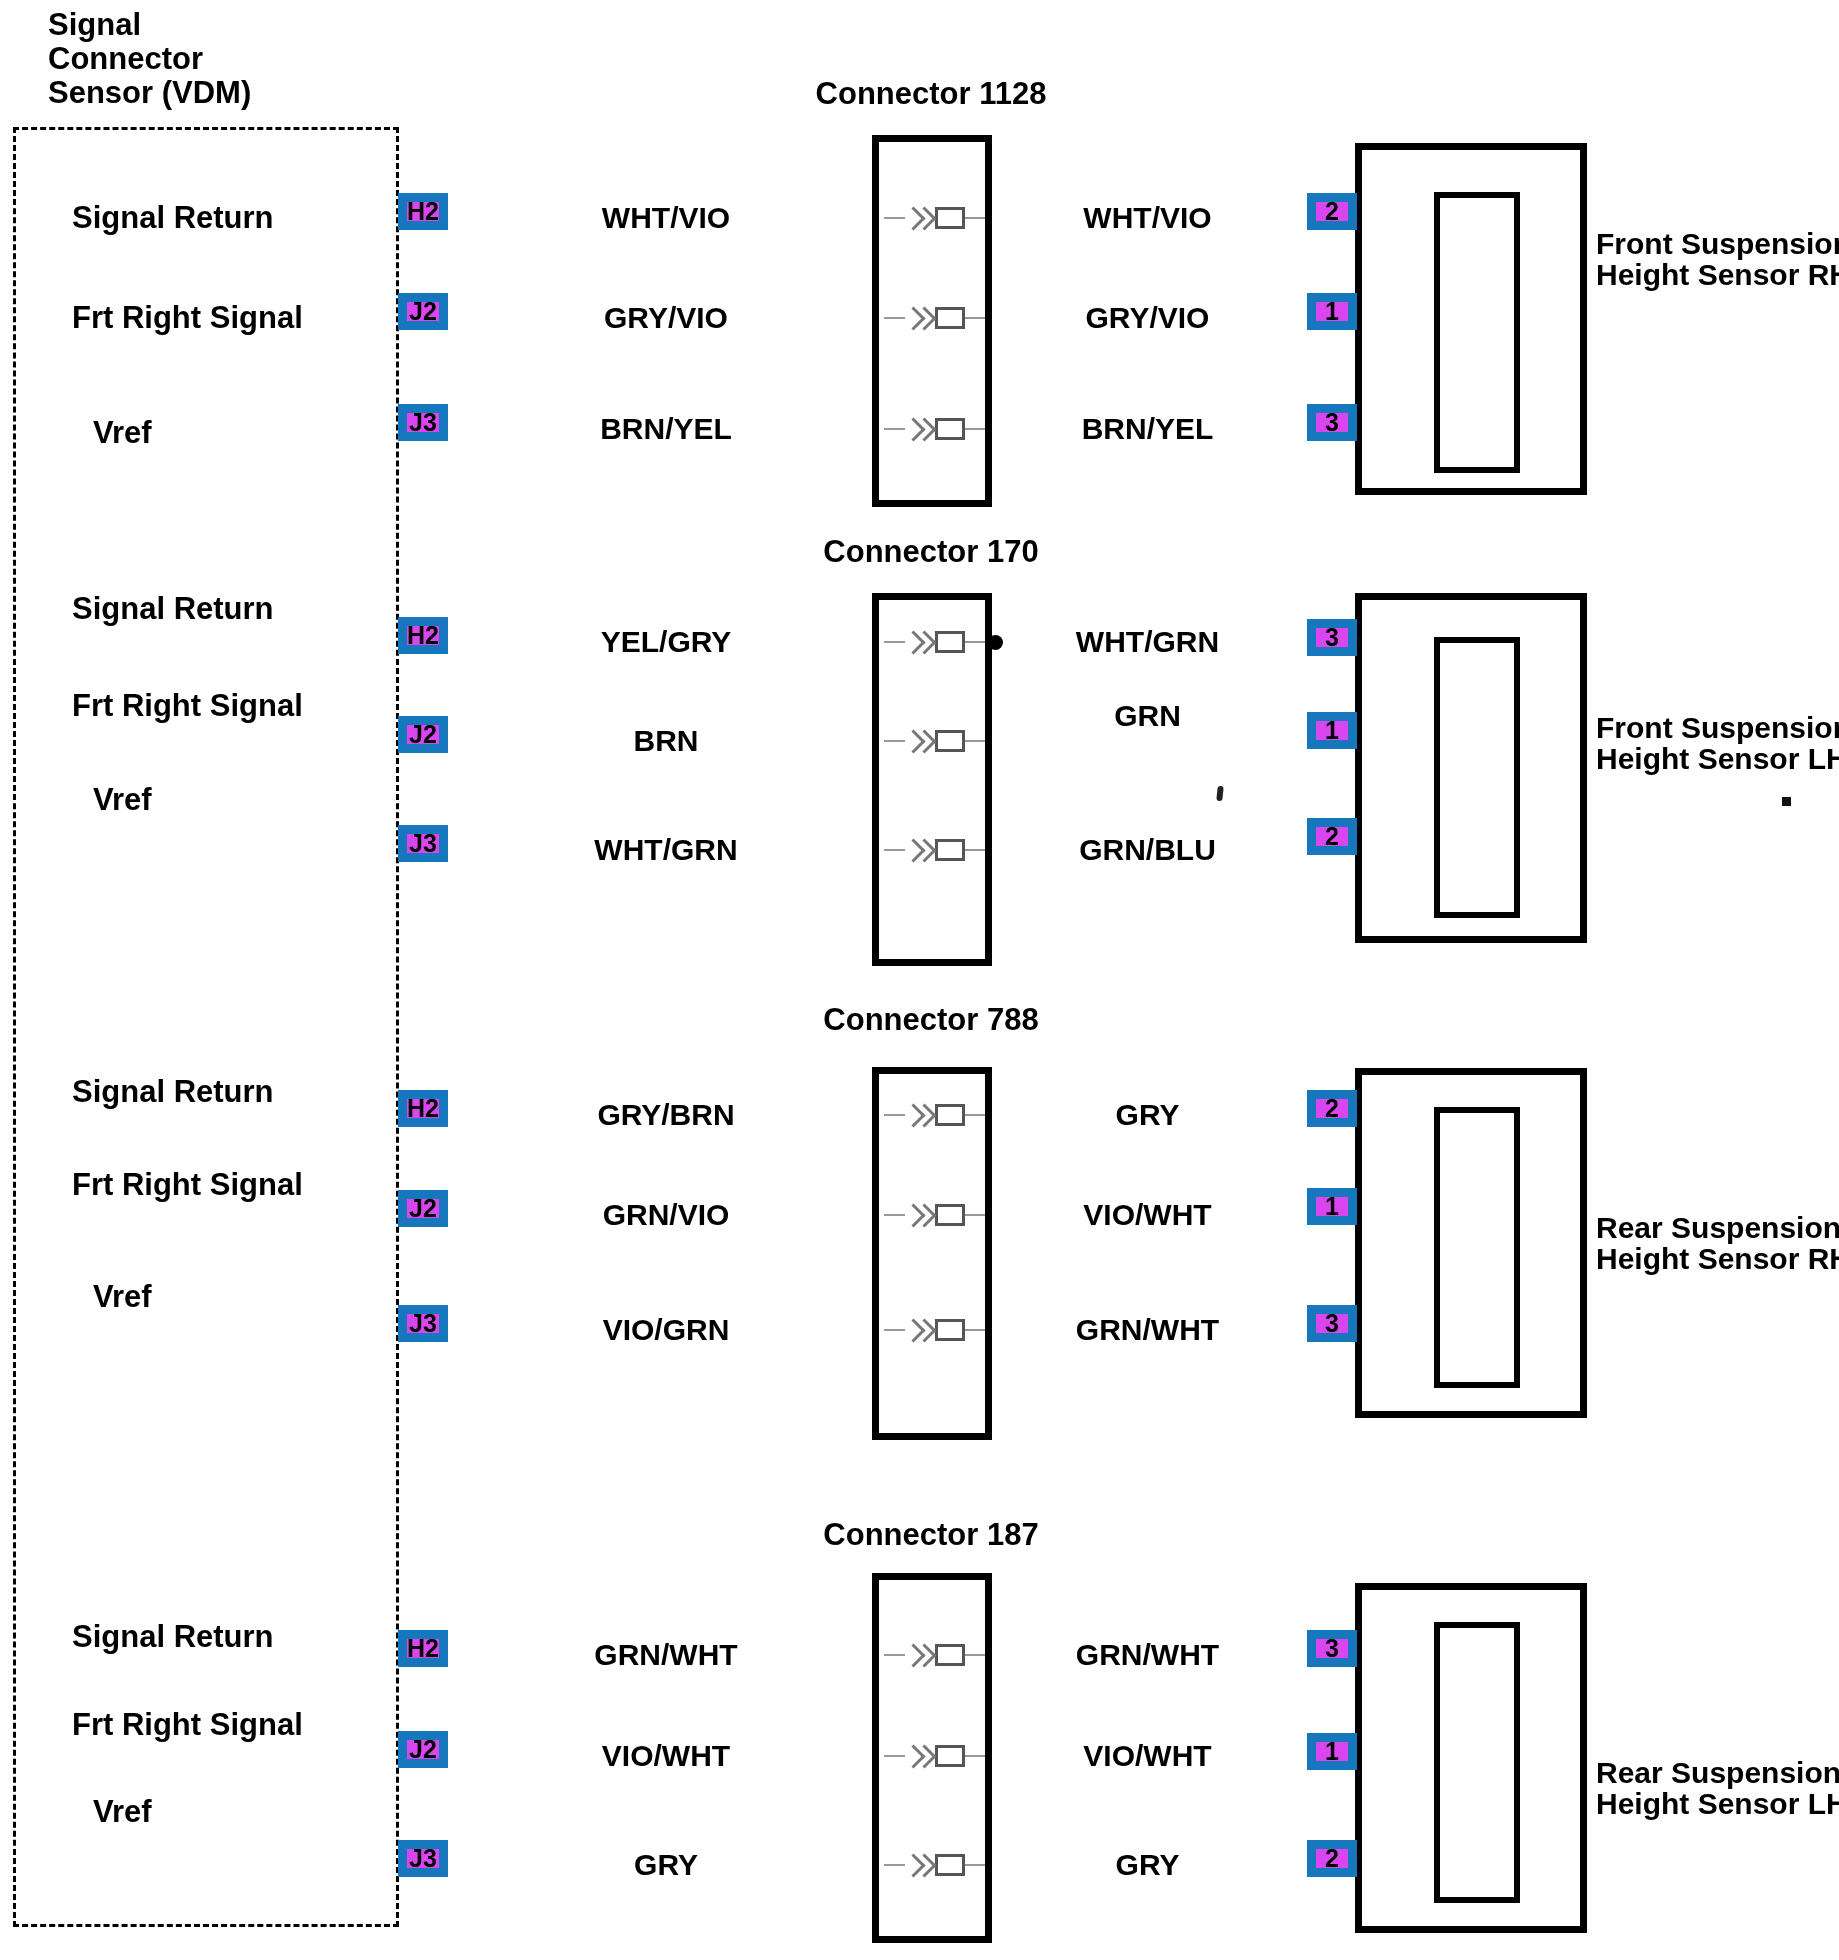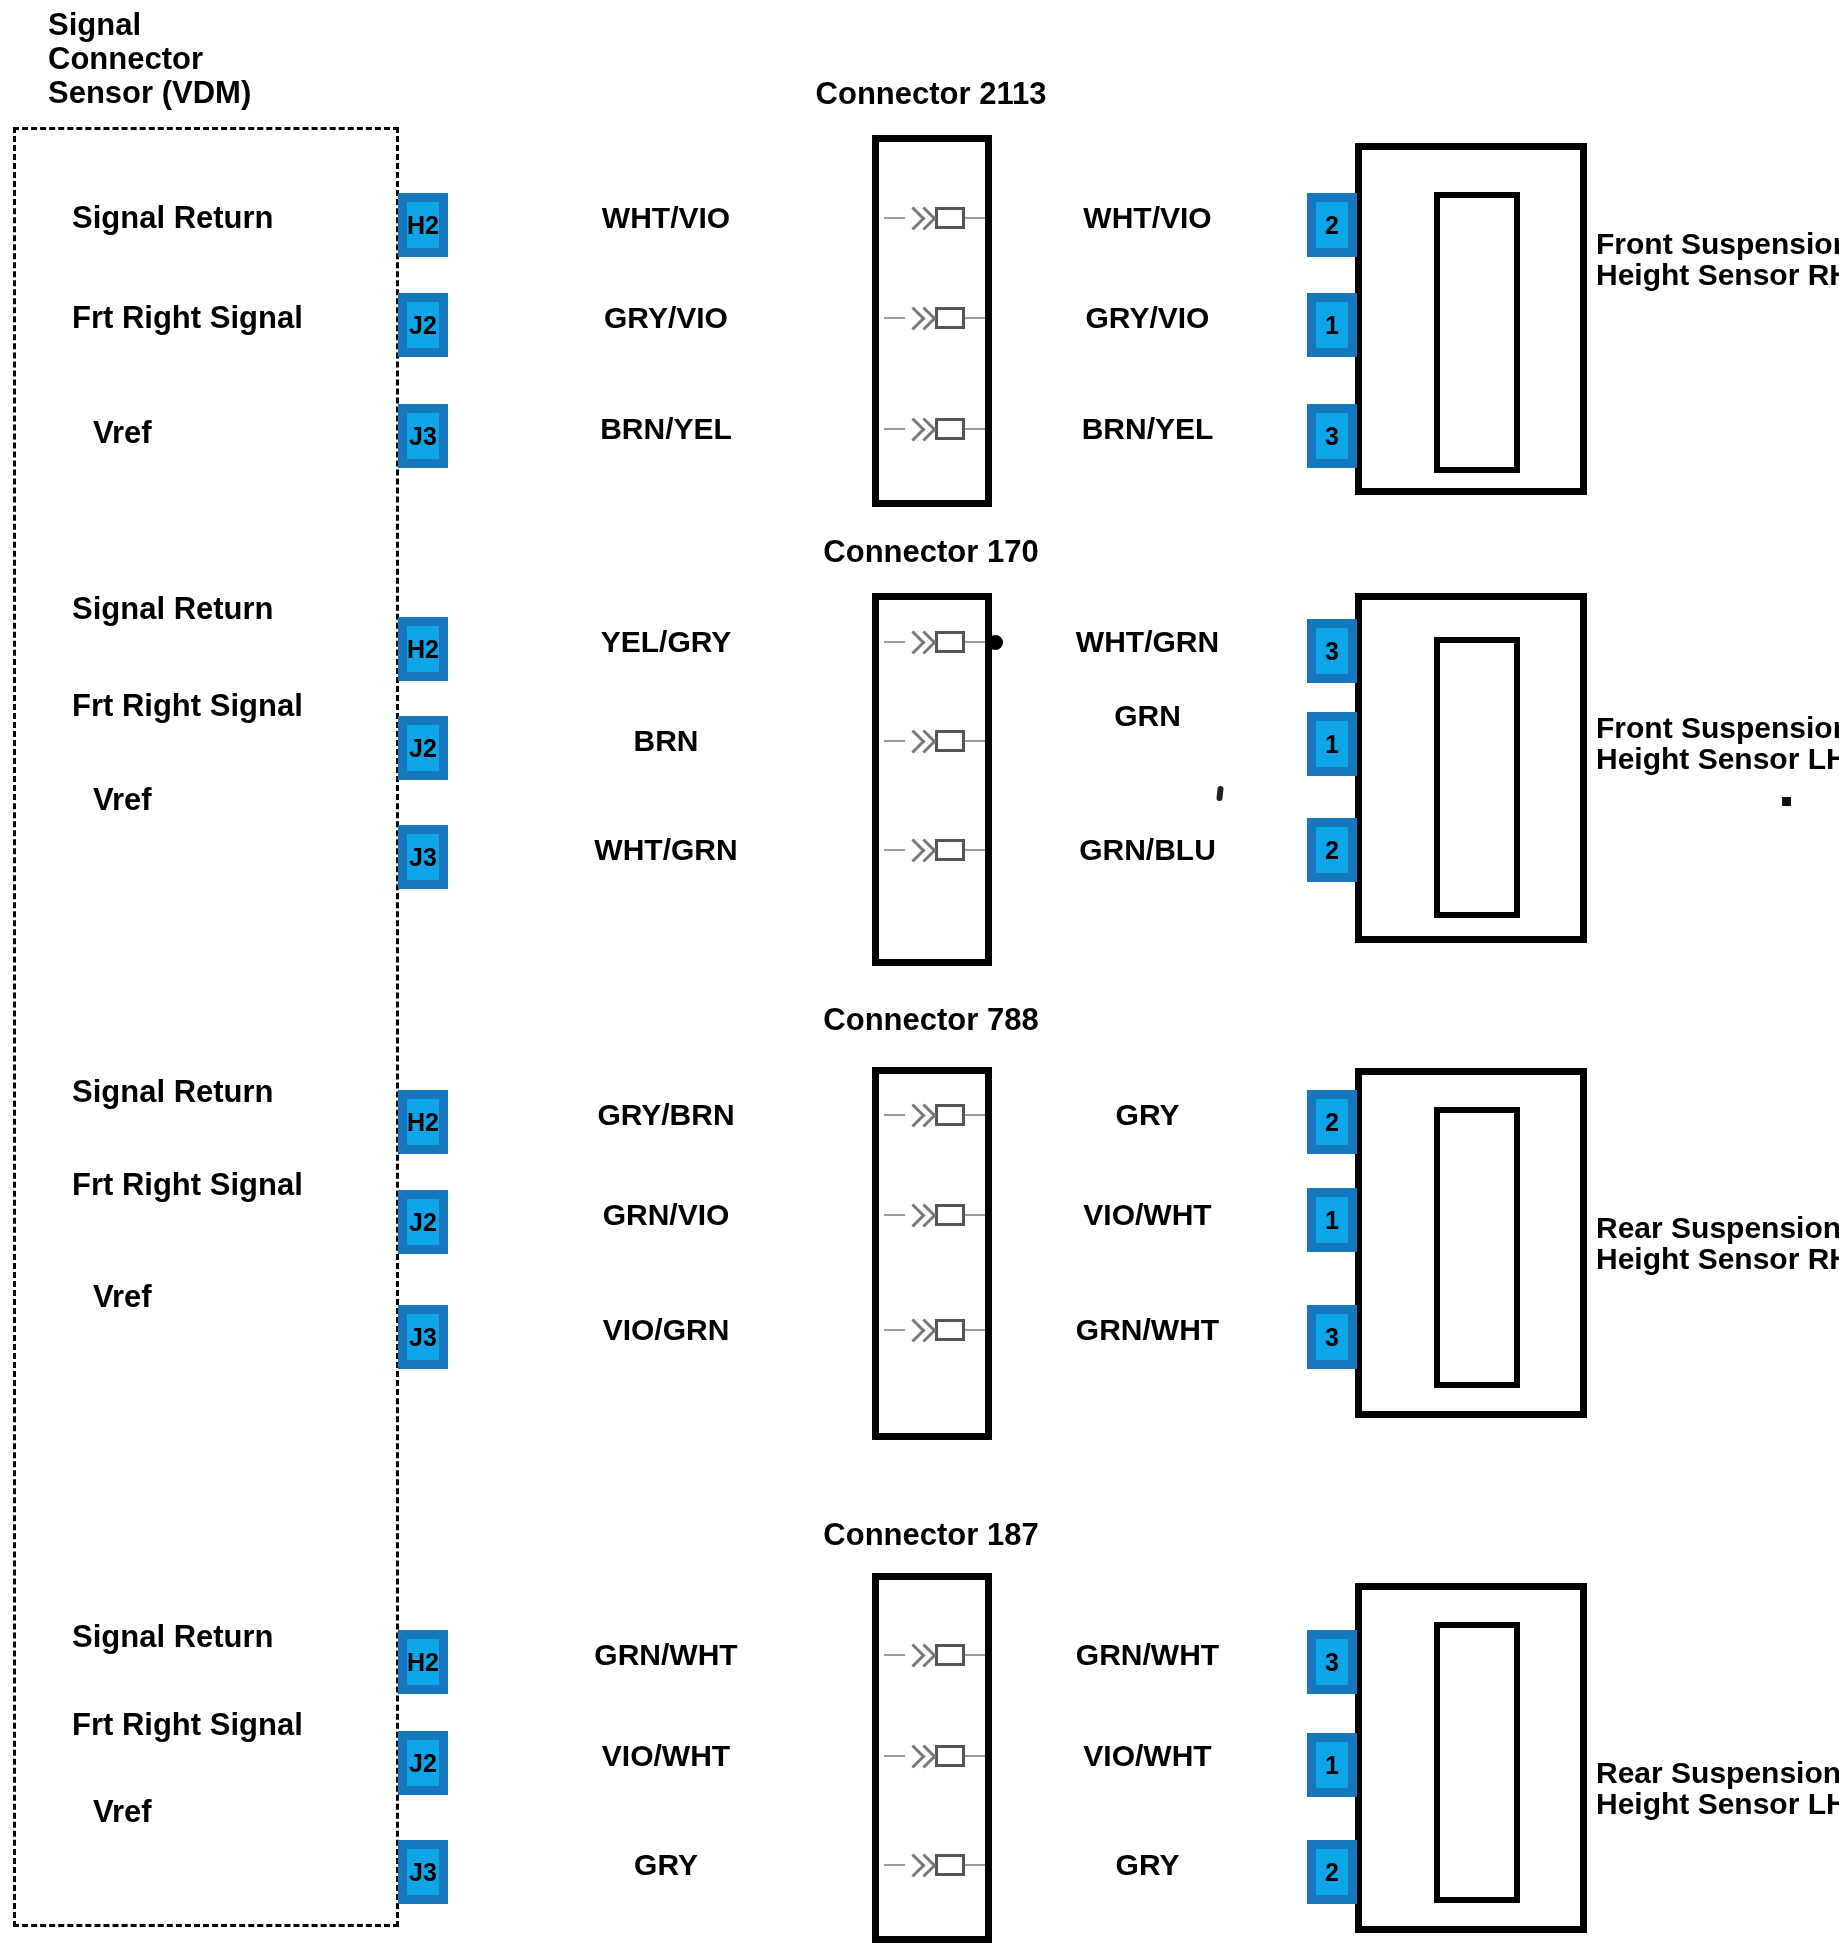--- a/index.html
+++ b/index.html
@@ -5,21 +5,21 @@
   :root{ --pin-blue:#1777bd; --wire:#000000; }
   html,body{margin:0;padding:0;}
   body{width:1839px;height:1960px;background:#fff;position:relative;overflow:hidden;
        font-family:"Liberation Sans",sans-serif;color:#000;}
   .abs{position:absolute;}
   .vdm-box{left:13px;top:127px;width:386px;height:1800px;border:3px dashed #000;box-sizing:border-box;}
   .vdm-title{left:48px;top:8px;font-size:31px;font-weight:bold;line-height:34px;}
   .sig{font-size:31px;font-weight:bold;white-space:nowrap;}
   .ctitle{left:781px;width:300px;text-align:center;font-size:31px;font-weight:bold;white-space:nowrap;}
   .connbox{left:872px;width:120px;border:7px solid #000;box-sizing:border-box;background:#fff;}
-  .pinbox{width:50px;height:64px;border:9px solid var(--pin-blue);background:#0ea5e9;box-sizing:border-box;
+  .pinbox{width:50px;height:37px;border:9px solid var(--pin-blue);background:#d946ef;box-sizing:border-box;
           display:flex;align-items:center;justify-content:center;z-index:3;}
   .pinbox span{font-size:25px;font-weight:bold;}
   .mod{left:398px;}
   .sens{left:1307px;}
   .wire{height:40px;display:flex;align-items:center;z-index:2;flex-direction:column;}
   .wire .seg{flex:1;height:7px;background:var(--wire);}
   .wlbl{font-size:30px;font-weight:bold;padding:0 4px;white-space:nowrap;}
   .wireL{left:448px;width:436px;}
   .wireR{left:988px;width:319px;}
   .symrow{left:884px;width:101px;height:40px;display:flex;align-items:center;z-index:1;}
@@ -38,21 +38,21 @@
 </head>
 <body>
 
 <div class="abs vdm-title">
   <div>Signal</div>
   <div>Connector</div>
   <div>Sensor (VDM)</div>
 </div>
 <div class="abs vdm-box"></div>
 
-<div class="abs ctitle" style="top:76px">Connector 2113</div>
+<div class="abs ctitle" style="top:76px">Connector 1128</div>
 <div class="abs connbox" style="top:135px;height:372px"></div>
 <div class="abs sensorbox" style="top:143px;height:352px">
   <div class="inner" style="top:42px"></div>
 </div>
 <div class="abs slabel" style="top:228px">
   <div>Front Suspension</div>
   <div>Height Sensor RH</div>
 </div>
 
 <div class="abs sig" style="left:72px;top:200px">Signal Return</div>

